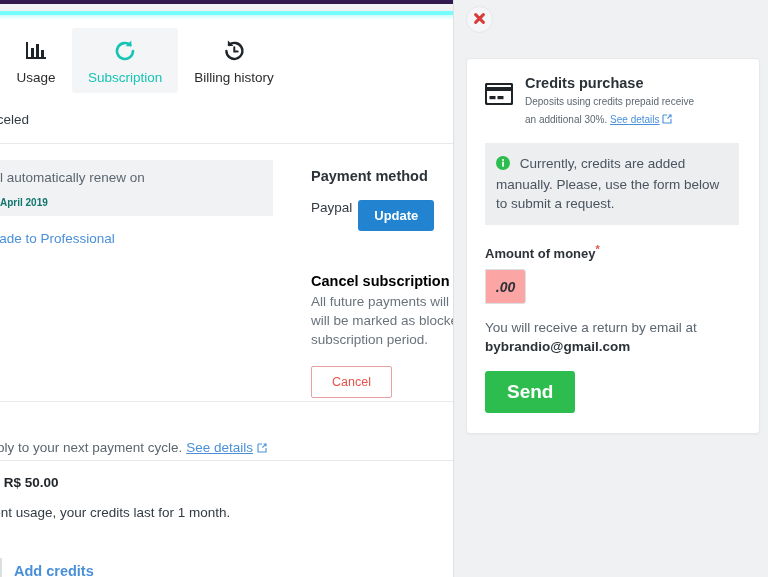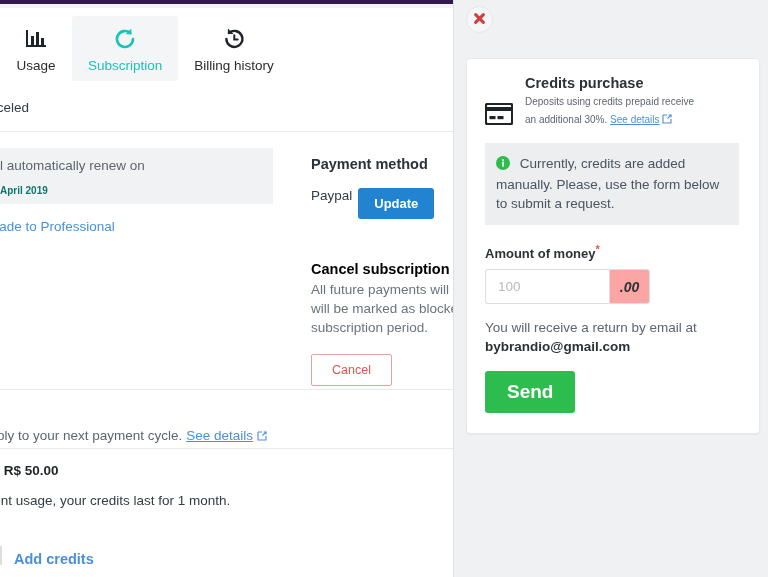--- a/index.html
+++ b/index.html
@@ -34,21 +34,21 @@
     background: #74fdfd;
   }
   .top-cyan-fade {
     position: absolute; left: 0; top: 15px;
     width: 453px; height: 5px;
     background: linear-gradient(#cdfcfc, #ffffff);
   }
 
   
   .page {
-    position: absolute; left: 0; top: 8px;
+    position: absolute; left: 0; top: 20px;
     width: 453px; height: 557px;
     background: #ffffff;
     overflow: hidden;
   }
 
   
   .tabs {
     position: absolute; left: 0; top: 8px;
     display: flex; align-items: flex-start;
   }
@@ -178,21 +178,21 @@
 
   .card {
     position: absolute; left: 13px; top: 58px;
     width: 294px;
     background: #ffffff;
     border: 1px solid #e6e8ea;
     border-radius: 4px;
     padding: 16px 20px 20px 18px;
     box-shadow: 0 1px 2px rgba(0,0,0,0.04);
   }
-  .card-head { display: flex; align-items: flex-end; }
+  .card-head { display: flex; align-items: flex-start; }
   .cc-icon { margin-right: 12px; margin-top: 8px; flex: 0 0 auto; }
   .card-title {
     font-size: 14.5px; font-weight: bold; color: #2c3238;
     margin-bottom: 2px;
   }
   .card-sub {
     font-size: 10px; color: #5c6670; line-height: 18px;
   }
   .card-sub .lnk { color: #4a90d9; text-decoration: underline; cursor: pointer; }
 
@@ -398,21 +398,20 @@
         </svg>
       </span>
       <span>Currently, credits are added manually. Please, use the form below to submit a request.</span>
     </div>
 
     <div class="field-label">
       <span>Amount of money</span><span class="req">*</span>
     </div>
 
     <div class="amount-row">
-      <input class="amount-input" type="text" value="" placeholder="100" style="">
       <span class="amount-suffix">.00</span>
     </div>
 
     <div class="return-note">
       <span>You will receive a return by email at</span><br>
       <b>bybrandio@gmail.com</b>
     </div>
 
     <button class="btn-send">Send</button>
 

